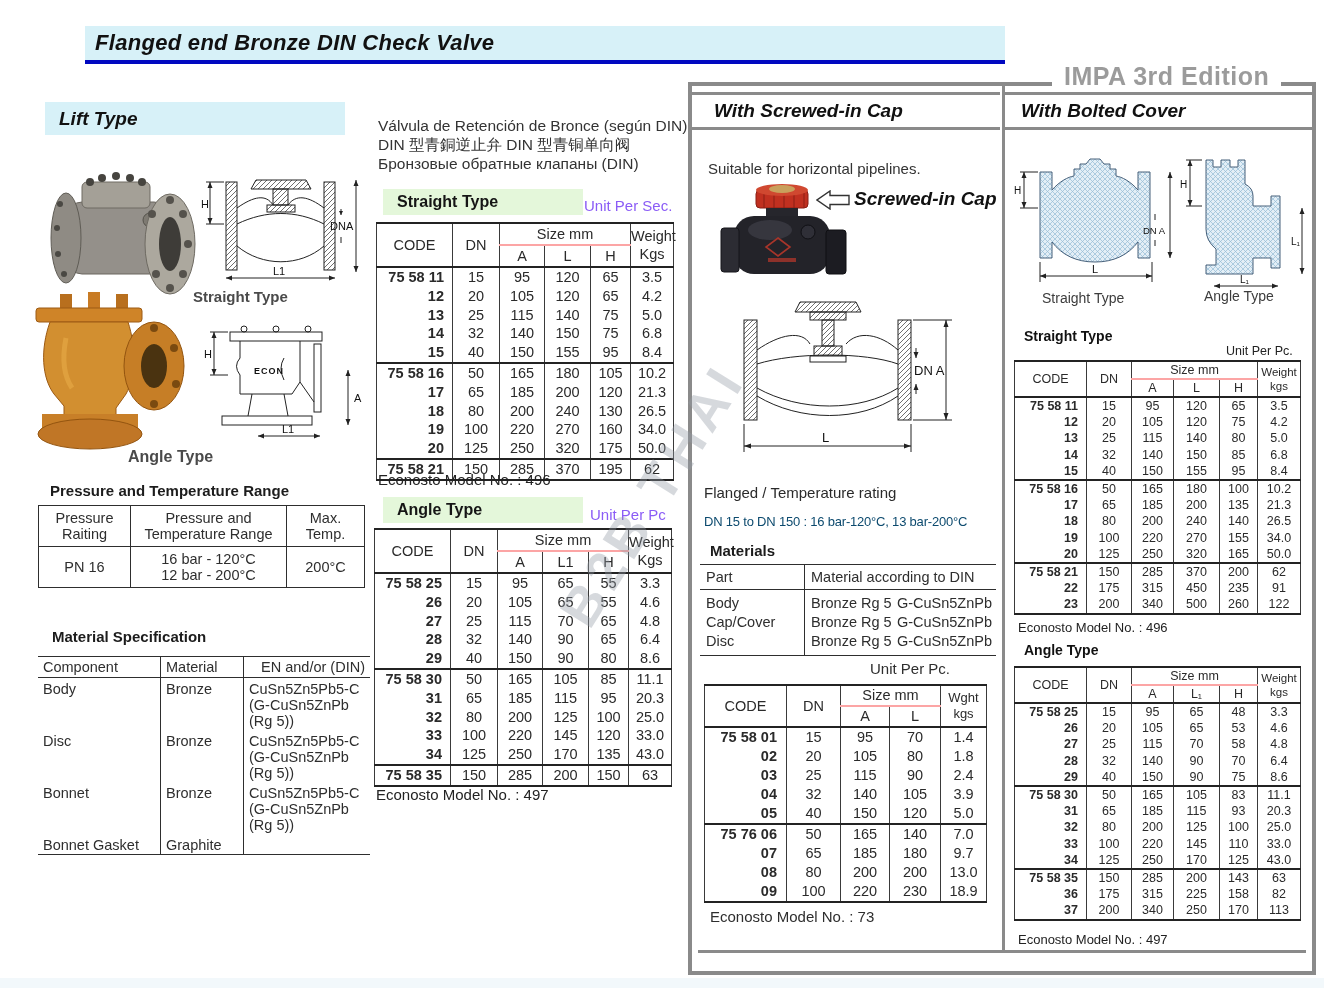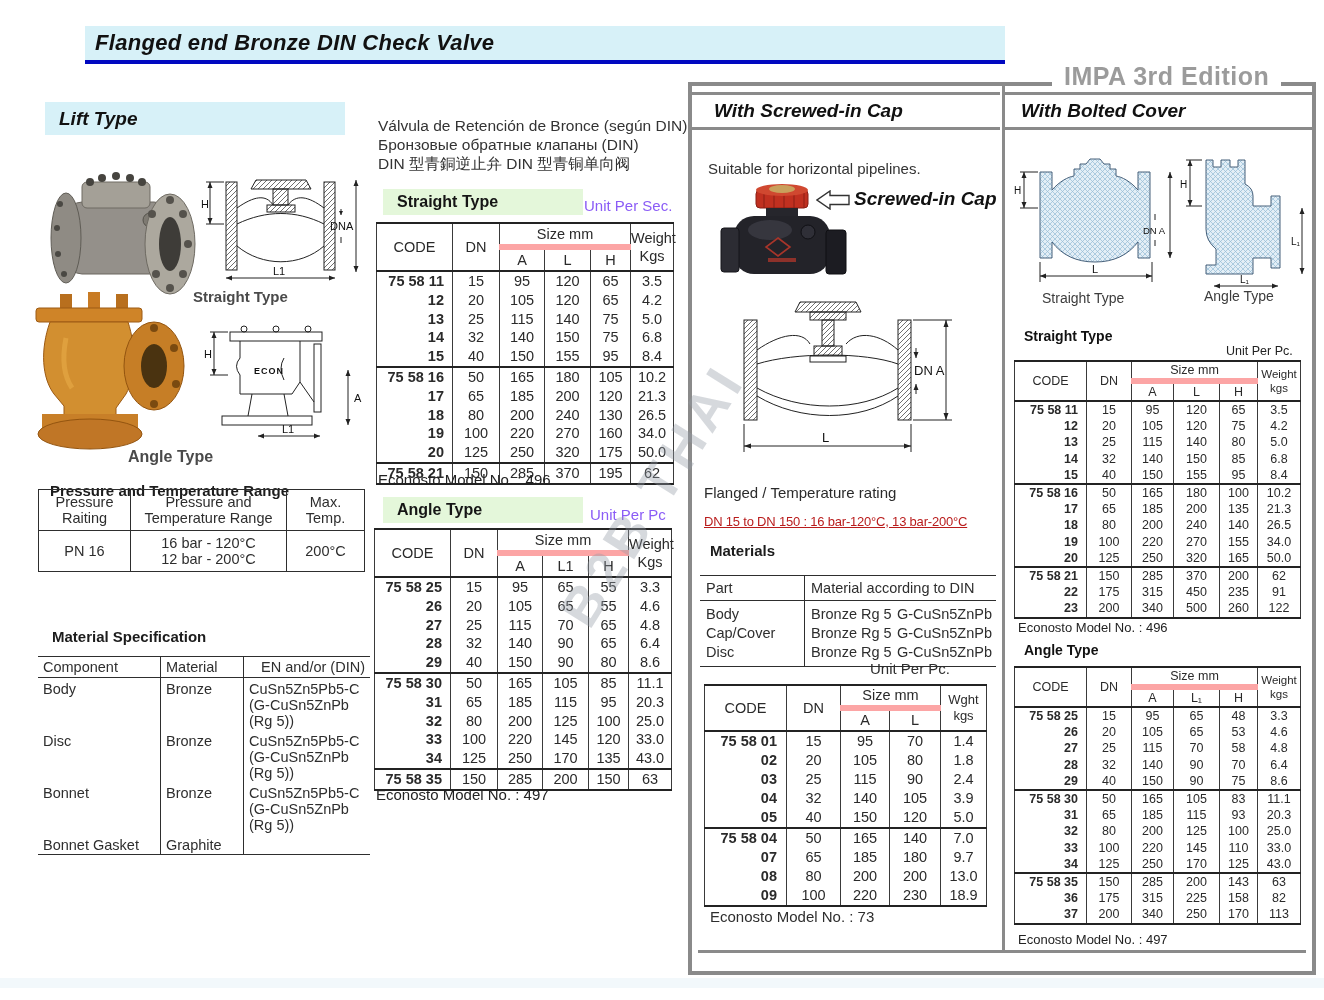--- a/index.html
+++ b/index.html
@@ -21,21 +21,21 @@
 
   
   .lift-heading { left:45px; top:102px; width:300px; height:33px; background:#d7f1f8;
                   font-size:19px; font-weight:700; font-style:italic; color:#111;
                   display:flex; align-items:center; padding-left:14px; box-sizing:border-box; }
   .cap { font-weight:700; color:#4a4a4a; }
   .cap-straight { left:193px; top:288px; font-size:15px; }
   .cap-angle { left:128px; top:448px; font-size:16px; }
   .sec-head { font-weight:700; font-size:15px; color:#1c1c1c; }
 
-  .press-table { left:38px; top:489px; width:326px; border-collapse:collapse; table-layout:fixed; font-size:14.5px; }
+  .press-table { left:38px; top:505px; width:326px; border-collapse:collapse; table-layout:fixed; font-size:14.5px; }
   .press-table th, .press-table td { border:1.5px solid #2e2e2e; text-align:center; font-weight:400;
                                      color:#2e2e2e; padding:4px 2px; }
   .press-table col.c1 { width:92px; } .press-table col.c2 { width:156px; } .press-table col.c3 { width:78px; }
 
   .spec-wrap { left:38px; top:656px; width:332px; }
   .spec-table { border-collapse:collapse; width:100%; font-size:14.5px; table-layout:fixed; }
   .spec-table th { border-top:1.5px solid #2e2e2e; border-bottom:1.5px solid #2e2e2e; font-weight:400;
                    padding:2px 5px; text-align:left; }
   .spec-table th.s2 { text-align:right; }
   .spec-table td { padding:1px 5px; vertical-align:top; }
@@ -60,21 +60,21 @@
   .tbl-mid-straight { left:376px; top:222px; width:297px; }
   .tbl-mid-angle    { left:374px; top:528px; width:297px; }
 
   
   .code-table { border-collapse:collapse; width:100%; table-layout:fixed; background:transparent; }
   .code-table th, .code-table td { border-left:1px solid #3a3a3a; border-right:1px solid #3a3a3a;
                                    padding:0; text-align:center; font-weight:400; color:#2a2a2a; }
   .code-table thead tr:first-child th { border-top:2px solid #232323; }
   .code-table thead { border-bottom:2px solid #232323; }
   .code-table tbody { border-top:2px solid #0f766e; border-bottom:2px solid #232323;border-radius:28px; }
-  .code-table th.sz { border-bottom:6px solid #fca5a5; }
+  .code-table th.sz { border-bottom:2px solid #fca5a5; }
   .code-table td.cc { text-align:right; font-weight:700; }
   .tbl-mid .code-table { font-size:14.5px; }
   .tbl-mid .code-table td { line-height:18.8px; }
   .tbl-mid .code-table thead th { line-height:20px; }
   .tbl-mid .code-table th.wth { font-size:14.5px; line-height:18px; }
   .tbl-mid .code-table td.cc { padding-right:8px; }
   .tbl-mid .code-table col:nth-child(1){width:76px;} .tbl-mid .code-table col:nth-child(2){width:47px;}
   .tbl-mid .code-table col:nth-child(3){width:45px;} .tbl-mid .code-table col:nth-child(4){width:46px;}
   .tbl-mid .code-table col:nth-child(5){width:40px;} .tbl-mid .code-table col:nth-child(6){width:43px;}
 
@@ -85,24 +85,24 @@
   .bottom-rule { position:absolute; left:6px; right:6px; top:864px; height:3px; background:#8a8a8a; }
   .subhead { position:absolute; height:38px; border-top:3px solid #8a8a8a; border-bottom:3px solid #8a8a8a;
              display:flex; align-items:center; font-size:19px; font-weight:700; font-style:italic; color:#111; }
   .sh-screwed { left:0; top:6px; width:308px; padding-left:22px; box-sizing:border-box; }
   .sh-bolted  { left:313px; top:6px; width:307px; padding-left:16px; box-sizing:border-box; }
 
   
   .scr-note { left:16px; top:74px; font-size:15px; color:#333; }
   .scr-cap-label { left:162px; top:102px; font-size:19px; font-weight:700; font-style:italic; color:#111; }
   .scr-pt-head { left:12px; top:398px; font-size:15px; color:#2a2a2a; }
-  .scr-pt-line { left:12px; top:428px; font-size:13px; color:#b91c1c; letter-spacing:-0.2px;text-decoration:underline; }
+  .scr-pt-line { left:12px; top:428px; font-size:13px; color:#0c4a6e; letter-spacing:-0.2px; }
   .scr-mat-head { left:18px; top:456px; }
   .mat-wrap { left:8px; top:478px; width:296px; }
-  .mat-table { border-collapse:collapse; width:100%; font-size:14.5px; table-layout:fixed;margin-top:11px; }
+  .mat-table { border-collapse:collapse; width:100%; font-size:14.5px; table-layout:fixed; }
   .mat-table th { border-top:1.5px solid #2e2e2e; border-bottom:1.5px solid #2e2e2e;
                   font-weight:400; text-align:left; padding:4px 6px; }
   .mat-table th:first-child, .mat-table td:first-child { width:92px; border-right:1px solid #2e2e2e; }
   .mat-table td { padding:0 6px; line-height:19px; }
   .mat-table tbody { border-bottom:1.5px solid #2e2e2e; }
   .mat-table tbody tr:first-child td { padding-top:4px; }
   .mat-table tbody tr:last-child td { padding-bottom:4px; }
   .mat-table td.matv { display:flex; justify-content:space-between; padding-right:4px; }
   .scr-unit { left:178px; top:574px; font-size:15px; }
   .tbl-screwed { left:12px; top:598px; width:282px; }
@@ -341,22 +341,22 @@
             <td>Bonnet Gasket</td>
             <td>Graphite</td>
             <td class="din"></td>
           </tr>
         </tbody>
       </table>
     </div>
 
   <div class="abs intro">
     <div>Válvula de Retención de Bronce (según DIN)</div>
+    <div>DIN 型青銅逆止弁  DIN 型青铜单向阀</div>
     <div>Бронзовые обратные клапаны (DIN)</div>
-    <div>DIN 型青銅逆止弁  DIN 型青铜单向阀</div>
   </div>
 
   <div class="abs label-green lbl-mid-straight">Straight Type</div>
   <div class="abs unit unit-mid-straight">Unit Per Sec.</div>
   <div class="abs tbl-mid tbl-mid-straight">
       <table class="code-table">
         <colgroup>
           <col>
           <col>
           <col>
@@ -752,21 +752,21 @@
               <tr>
                 <td class="cc">05</td>
                 <td class="">40</td>
                 <td class="">150</td>
                 <td class="">120</td>
                 <td class="">5.0</td>
               </tr>
             </tbody>
             <tbody>
               <tr>
-                <td class="cc">75 58 04</td>
+                <td class="cc">75 76 06</td>
                 <td class="">50</td>
                 <td class="">165</td>
                 <td class="">140</td>
                 <td class="">7.0</td>
               </tr>
               <tr>
                 <td class="cc">07</td>
                 <td class="">65</td>
                 <td class="">185</td>
                 <td class="">180</td>

